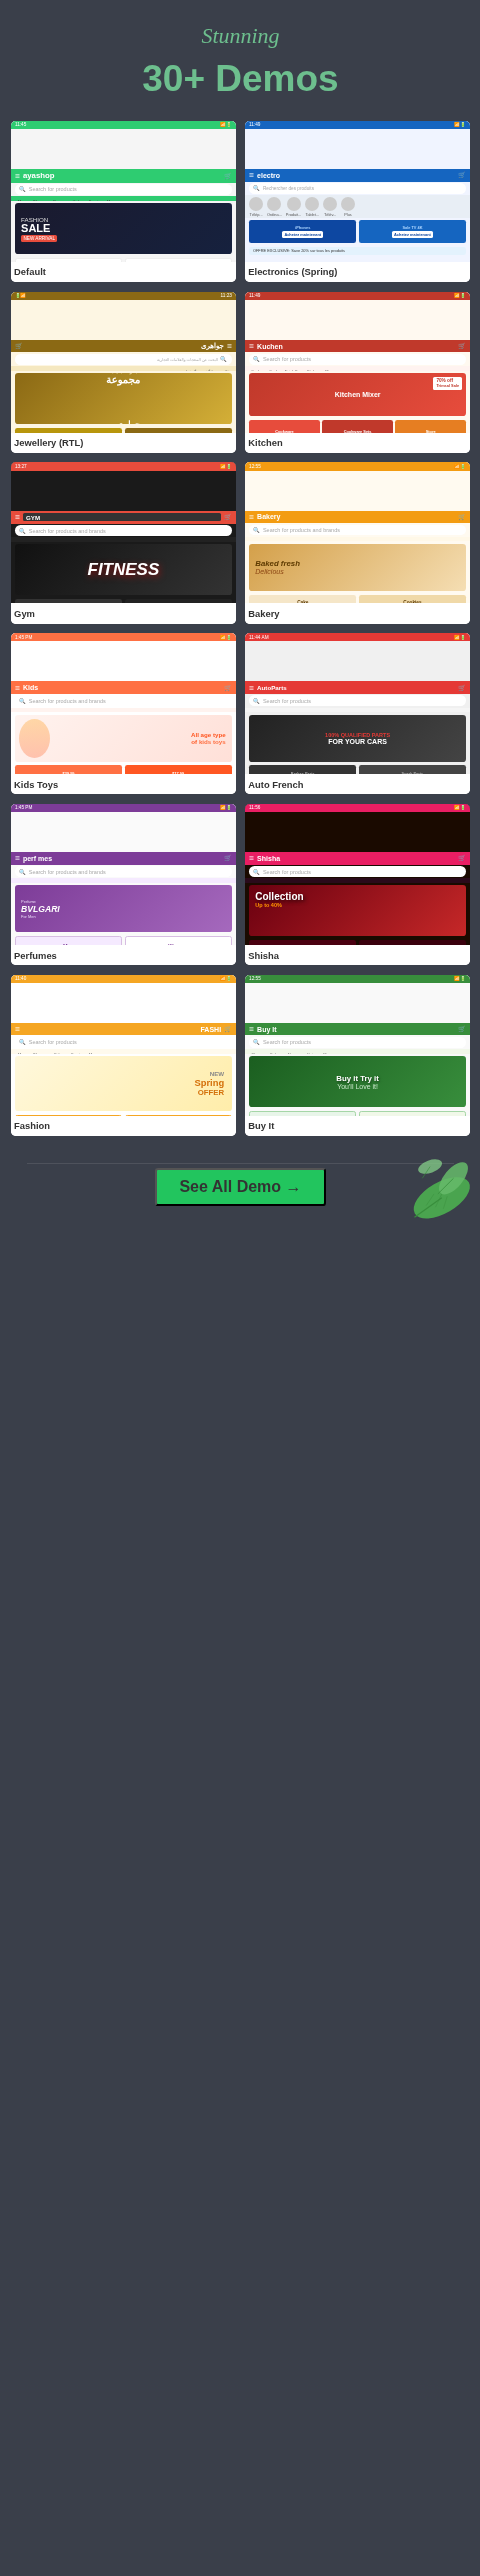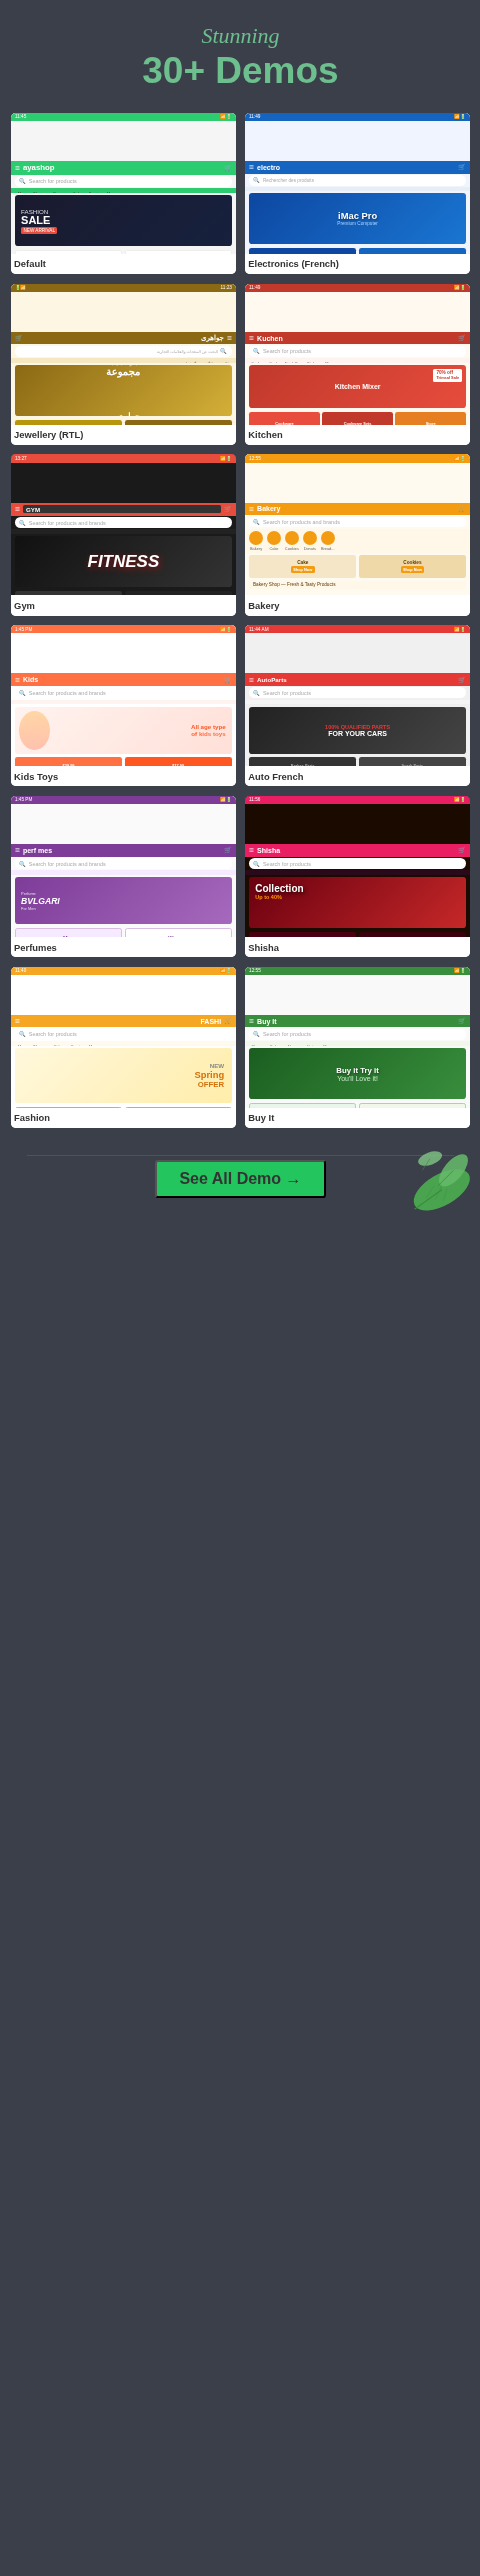--- a/index.html
+++ b/index.html
@@ -16,21 +16,21 @@
       text-align: center;
       padding: 23.4px 15.6px 15.6px;
       background: #3a3f4a;
     }
     .stunning-text {
       font-family: 'Georgia', cursive;
       color: #6dbf8e;
       font-size: 22px;
       font-style: italic;
       font-weight: normal;
-      margin-bottom: 3px;
+      margin-bottom: 11px;
     }
     .demos-text {
       color: #ffffff;
       font-size: 37px;
       font-weight: 900;
       line-height: 1;
     }
     .demos-text span {
       color: #6dbf8e;
     }
@@ -410,38 +410,34 @@
             </div>
           <div class="cat-item">
               <div class="cat-icon" style="background:#ccc;"></div>
               <span style="color:#555;font-size:3.9px;">Télév...</span>
             </div>
           <div class="cat-item">
               <div class="cat-icon" style="background:#ccc;"></div>
               <span style="color:#555;font-size:3.9px;">Plus</span>
             </div>
         </div>
-        <div class="banner" style="background:linear-gradient(135deg, #0d47a1, #1976d2); min-height:51px; display:flex; align-items:center; justify-content:center; flex-direction:column;">
-          <div style="color:#fff; font-size:9.4px; font-weight:bold; text-shadow:0.8px 0.8px 2.3px rgba(0,0,0,0.5);">iMac Pro</div>
-          <div style="color:#aad4ff; font-size:4.7px;">Premium Computer</div>
-        </div>
         <div class="two-col-cards">
           <div class="half-card" style="background:#0d47a1; flex-direction:column; gap:0.8px;">
             <div style="font-size:3.9px; color:#aad4ff;">iPhones</div>
             <div style="font-size:3.9px; background:#fff; color:#0d47a1; padding:0.8px 2.3px; border-radius:1.6px;">Achetez maintenant</div>
           </div>
           <div class="half-card" style="background:#1565c0; flex-direction:column; gap:0.8px;">
             <div style="font-size:3.9px; color:#aad4ff;">Sale TV 4K</div>
             <div style="font-size:3.9px; background:#fff; color:#0d47a1; padding:0.8px 2.3px; border-radius:1.6px;">Achetez maintenant</div>
           </div>
         </div>
         <div style="padding:1.6px 3.9px; background:#e3f2fd; margin:1.6px 3.9px; border-radius:2.3px; font-size:3.9px; color:#333;">OFFRE EXCLUSIVE: Save 20% sur tous les produits</div>
       </div>
     </div>
-    <div class="demo-label">Electronics (French)</div>
+    <div class="demo-label">Electronics (Spring)</div>
   </div>
 
   <div class="demo-item">
     <div class="demo-screen demo-jewellery">
       <div class="phone-screen" style="direction:rtl;">
         <div class="status-bar" style="background:#8B6914;">
           <span>11:23</span>
             <span>📶🔋</span>
         </div>
         <div class="nav-bar" style="background:#8B6914;">
@@ -641,20 +637,26 @@
             </div>
           <div class="cat-item">
               <div class="cat-icon" style="background:#f39c12;"></div>
               <span style="color:#666;font-size:3.9px;">Donuts</span>
             </div>
           <div class="cat-item">
               <div class="cat-icon" style="background:#f39c12;"></div>
               <span style="color:#666;font-size:3.9px;">Bread...</span>
             </div>
         </div>
+        <div class="banner" style="background:linear-gradient(135deg, #d4a04a, #f5deb3); min-height:47px; display:flex; align-items:center; justify-content:flex-start; padding-left:6.2px;">
+          <div>
+            <div style="font-size:7.8px; font-weight:bold; color:#5d3a00; font-style:italic;">Baked fresh</div>
+            <div style="font-size:7px; color:#8B4513; font-style:italic;">Delicious</div>
+          </div>
+        </div>
         <div class="two-col-cards">
           <div class="half-card" style="background:#f5e6c8; height:23.4px; color:#5d3a00; font-size:4.7px; flex-direction:column; gap:0.8px;">
             <div>Cake</div>
             <div style="background:#f39c12; color:#fff; padding:0.8px 2.3px; border-radius:1.6px; font-size:3.9px;">Shop Now</div>
           </div>
           <div class="half-card" style="background:#f0d9a8; height:23.4px; color:#5d3a00; font-size:4.7px; flex-direction:column; gap:0.8px;">
             <div>Cookies</div>
             <div style="background:#f39c12; color:#fff; padding:0.8px 2.3px; border-radius:1.6px; font-size:3.9px;">Shop Now</div>
           </div>
         </div>

